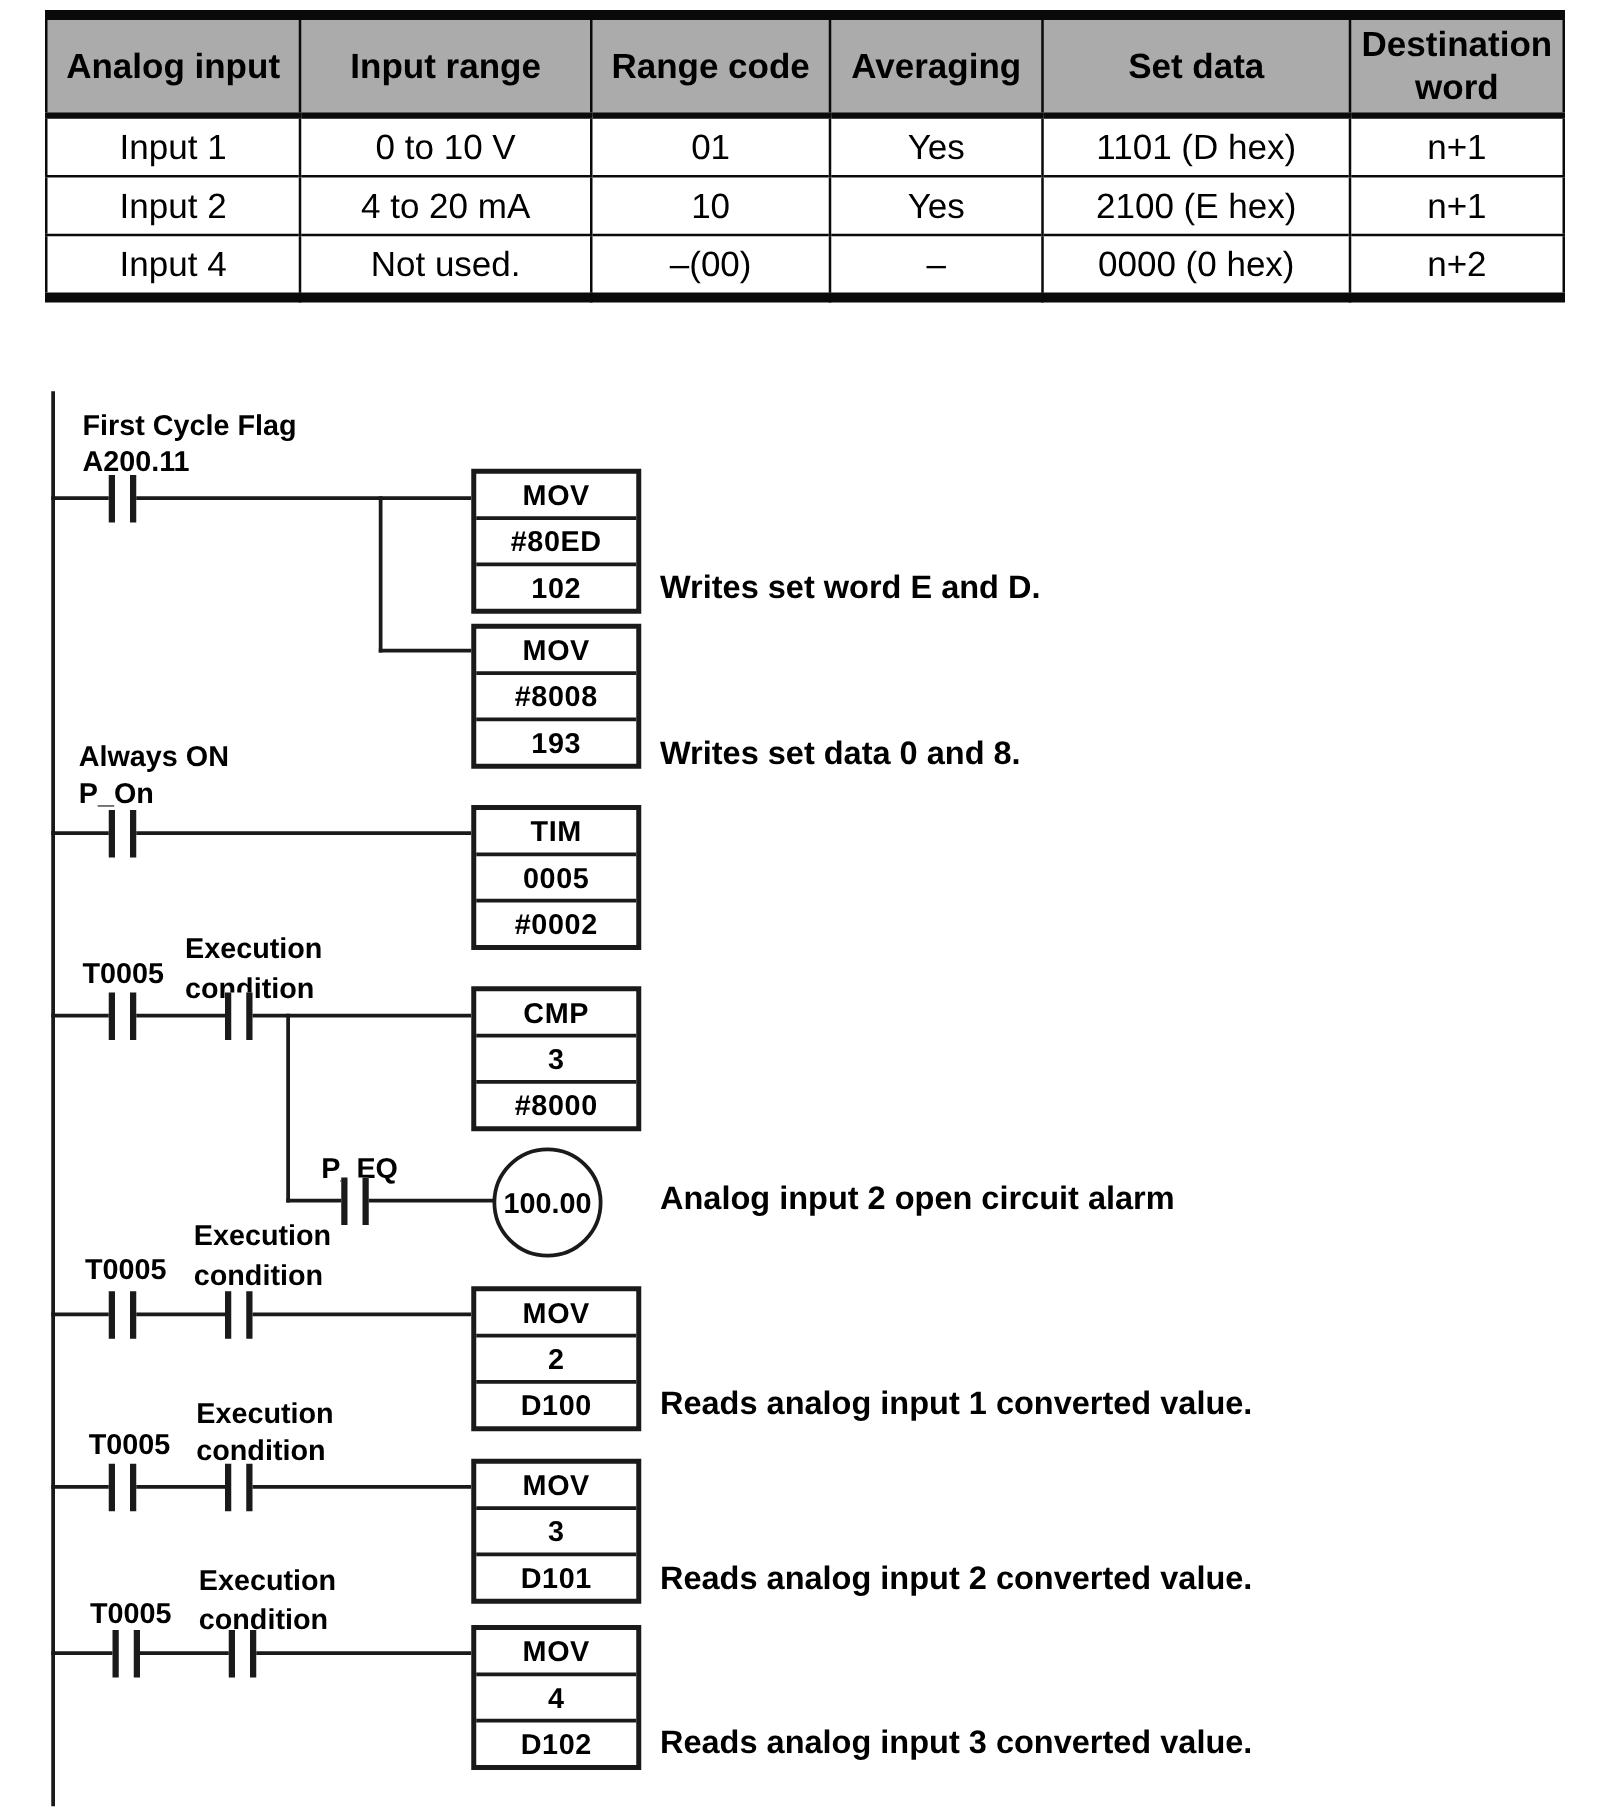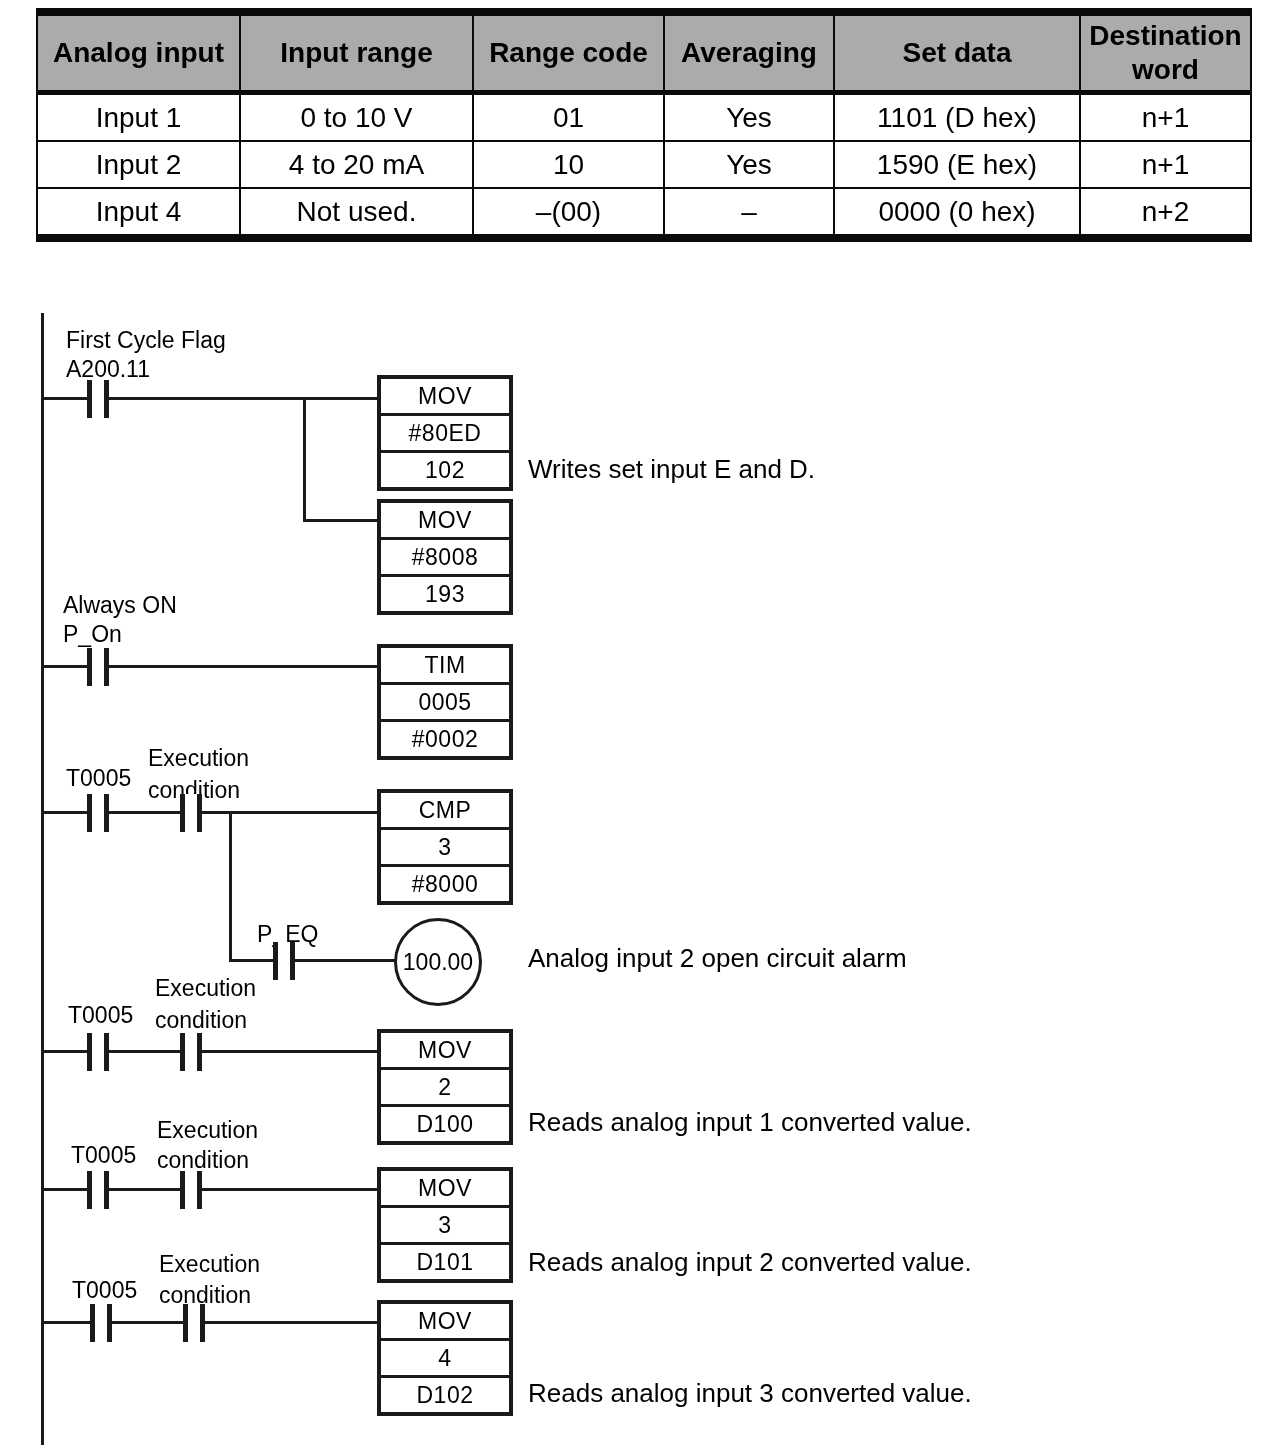--- a/index.html
+++ b/index.html
@@ -20,21 +20,21 @@
     border-bottom:5px solid #0a0a0a;border-left:2px solid #0a0a0a;padding:0;
   }
   .ptable th:first-child{border-left:none;}
   .ptable td{
     height:45px;font-size:28px;text-align:center;vertical-align:middle;
     border-left:2px solid #0a0a0a;border-top:2px solid #0a0a0a;padding:0;background:#ffffff;
   }
   .ptable td:first-child{border-left:none;margin-left:24px;}
   .ptable tbody tr:first-child td{border-top:none;}
   
-  .ladder{position:absolute;left:0;top:0;width:1286px;height:1182px;}
+  .ladder{position:absolute;left:0;top:0;width:1286px;height:1182px;font-weight:bold;}
   .wire{position:absolute;background:#1a1a1a;height:3px;}
   .vwire{position:absolute;background:#1a1a1a;width:3px;}
   .contact{
     position:absolute;width:22px;height:38px;background:#ffffff;box-sizing:border-box;
     border-left:5px solid #1a1a1a;border-right:5px solid #1a1a1a;
   }
   .ibox{
     position:absolute;left:377px;width:136px;box-sizing:border-box;
     border:4px solid #1a1a1a;background:#ffffff;
   }
@@ -82,21 +82,21 @@
         <td>01</td>
         <td>Yes</td>
         <td>1101 (D hex)</td>
         <td>n+1</td>
       </tr>
       <tr>
         <td>Input 2</td>
         <td>4 to 20 mA</td>
         <td>10</td>
         <td>Yes</td>
-        <td>1590 (E hex)</td>
+        <td>2100 (E hex)</td>
         <td>n+1</td>
       </tr>
       <tr>
         <td>Input 4</td>
         <td>Not used.</td>
         <td>–(00)</td>
         <td>–</td>
         <td>0000 (0 hex)</td>
         <td>n+2</td>
       </tr>
@@ -112,27 +112,28 @@
     <div class="wire" style="left:41px;top:397px;width:336px"></div>
     <div class="contact" style="left:87px;top:380px"></div>
     <div class="vwire" style="left:303px;top:397px;height:125px"></div>
     <div class="wire" style="left:303px;top:519px;width:76px"></div>
 
     <div class="ibox" style="top:375px">
       <div class="brow">MOV</div>
       <div class="brow">#80ED</div>
       <div class="brow">102</div>
     </div>
-    <div class="cmt" style="top:469px">Writes set input E and D.</div>
+    <div class="cmt" style="top:469px">Writes set word E and D.</div>
 
     <div class="ibox" style="top:499px">
       <div class="brow">MOV</div>
       <div class="brow">#8008</div>
       <div class="brow">193</div>
     </div>
+    <div class="cmt" style="top:602px">Writes set data 0 and 8.</div>
 
     <div class="lbl" style="left:63px;top:591px">Always ON</div>
     <div class="lbl" style="left:63px;top:620px">P_On</div>
     <div class="wire" style="left:41px;top:665px;width:336px"></div>
     <div class="contact" style="left:87px;top:648px"></div>
 
     <div class="ibox" style="top:644px">
       <div class="brow">TIM</div>
       <div class="brow">0005</div>
       <div class="brow">#0002</div>

